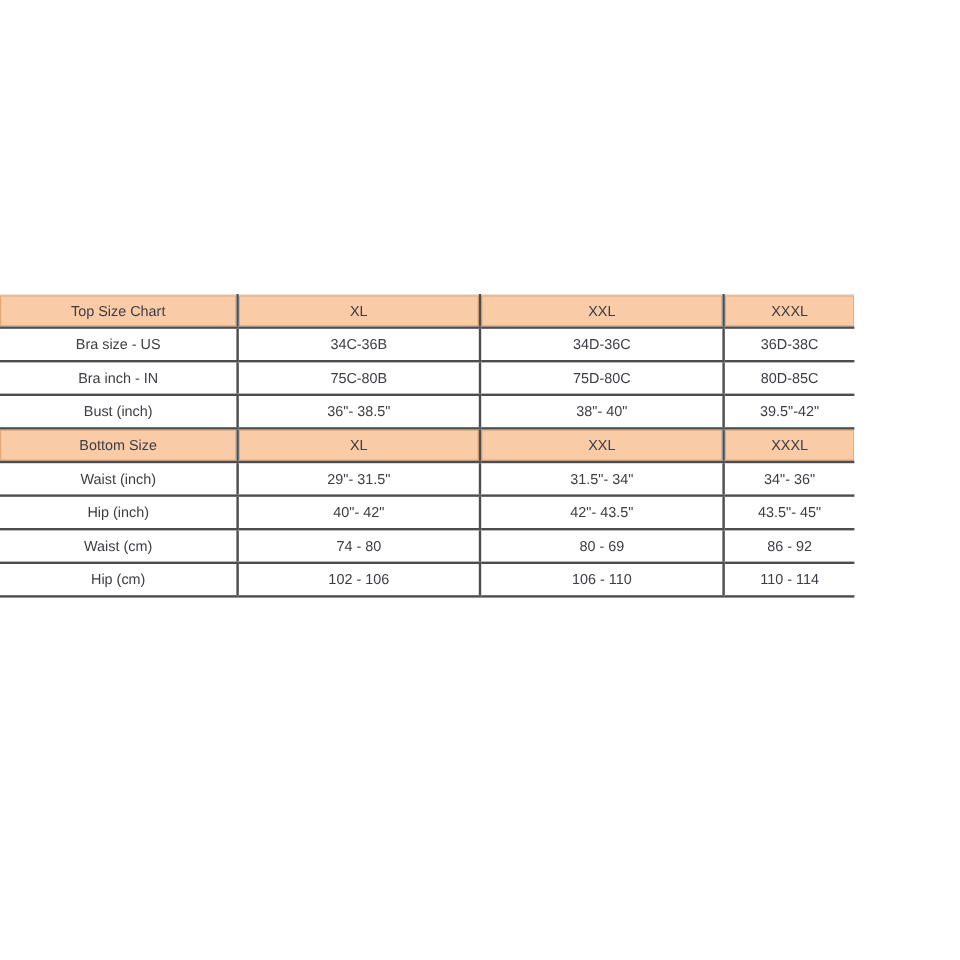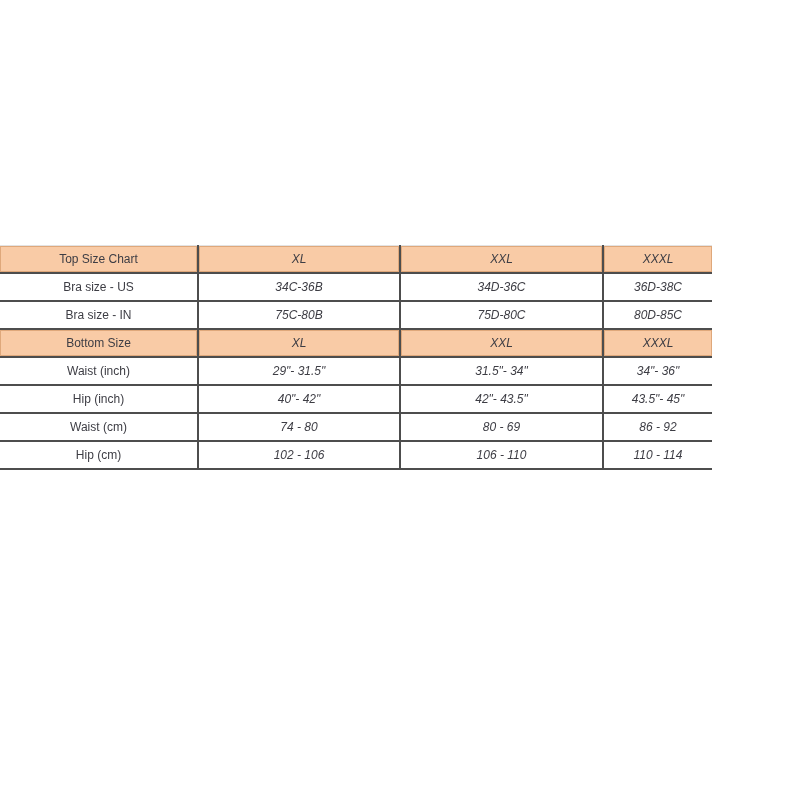--- a/index.html
+++ b/index.html
@@ -29,21 +29,20 @@
     vertical-align: middle;
     font-size: 12px;
     font-weight: 400;
     color: #3d3d44;
     border-bottom: 2px solid #4d4d4d;
     white-space: nowrap;
     overflow: hidden;
   }
   .size-chart td + td, .size-chart th + th {
     border-left: 2px solid #4d4d4d;
-    font-style: italic;
   }
   .size-chart tr.hdr th {
     background: #f9cba6;
     box-shadow: inset 0 0 0 1px #dfa87b;
   }
   .size-chart tr.hdr:first-child th {
     border-top: 1px solid #e3e3e3;
   }
 </style>
 </head>
@@ -64,24 +63,30 @@
         <th>XXL</th>
         <th>XXXL</th>
       </tr>
       <tr>
         <td>Bra size - US</td>
         <td>34C-36B</td>
         <td>34D-36C</td>
         <td>36D-38C</td>
       </tr>
       <tr>
-        <td>Bra size - IN</td>
+        <td>Bra inch - IN</td>
         <td>75C-80B</td>
         <td>75D-80C</td>
         <td>80D-85C</td>
+      </tr>
+      <tr>
+        <td>Bust (inch)</td>
+        <td>36"- 38.5"</td>
+        <td>38"- 40"</td>
+        <td>39.5"-42"</td>
       </tr>
       <tr class="hdr">
         <th>Bottom Size</th>
         <th>XL</th>
         <th>XXL</th>
         <th>XXXL</th>
       </tr>
       <tr>
         <td>Waist (inch)</td>
         <td>29"- 31.5"</td>

